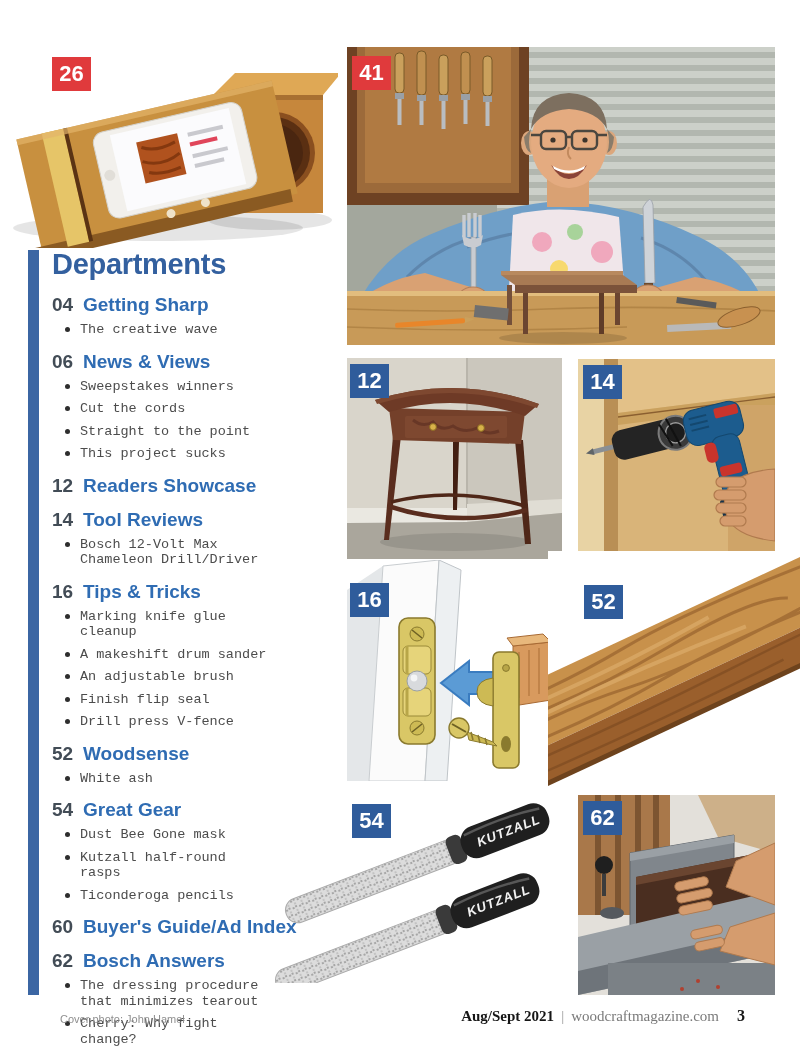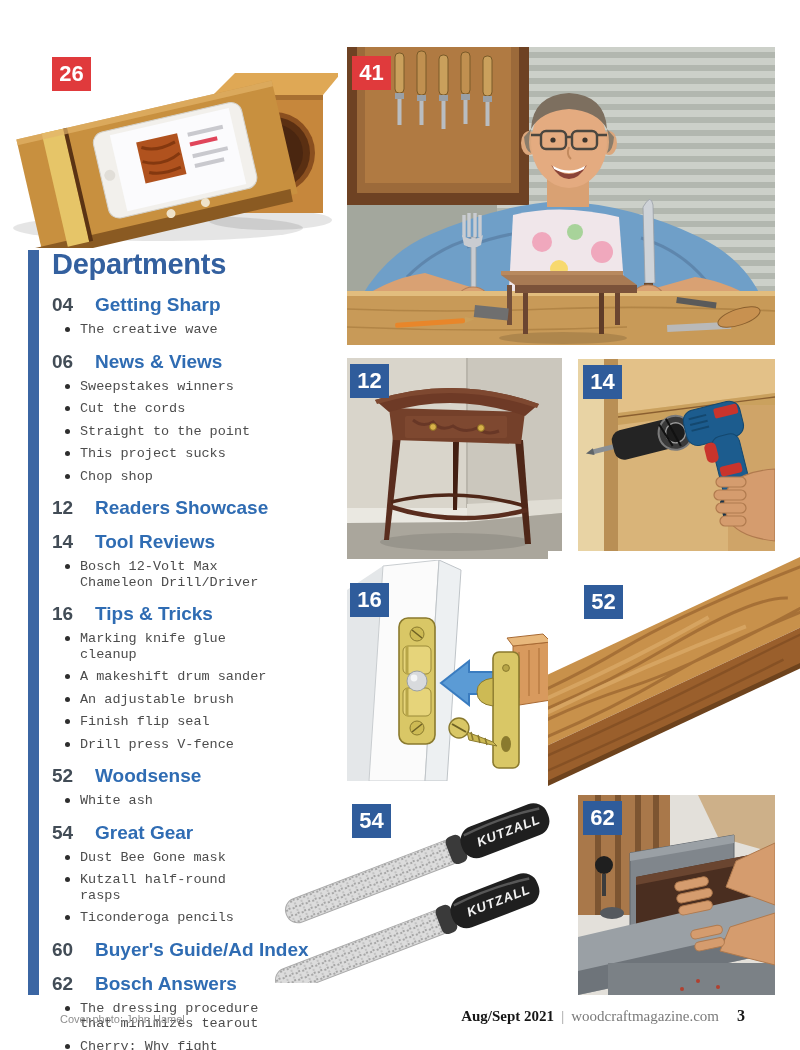--- a/index.html
+++ b/index.html
@@ -5,21 +5,21 @@
   html,body{margin:0;padding:0;background:#fff;}
   .page{position:relative;width:800px;height:1050px;background:#ffffff;overflow:hidden;
         font-family:"Liberation Sans",sans-serif;}
 
   
   .blue-bar{position:absolute;left:28px;top:250px;width:11px;height:745px;background:#3b66a3;}
   .departments{position:absolute;left:52px;top:248px;width:262px;}
   .dept-heading{font-size:29px;font-weight:700;color:#33609f;margin:0 0 2px 0;letter-spacing:-.3px;}
   .section{margin-top:13px;}
   .sec-head{font-size:19px;font-weight:700;line-height:21px;white-space:nowrap;}
-  .sec-num{color:#424c56;display:inline-block;min-width:26px;margin-right:17px;}
+  .sec-num{color:#424c56;display:inline-block;min-width:26px;margin-right:5px;}
   .sec-title{color:#2f6cb3;}
   .sec-items{list-style:none;margin:4px 0 0 0;padding:0;width:218px;}
   .sec-items li{font-size:13.5px;line-height:15.5px;color:#4c4c4c;margin-top:7px;
                 padding-left:28px;position:relative;font-family:Liberation Mono, monospace;}
   .sec-items li::before{content:"";position:absolute;left:13px;top:5px;width:5px;height:5px;
                 border-radius:50%;background:#2e2e2e;}
 
   
   .ph{position:absolute;overflow:hidden;background:#fff;}
   #img-dock{left:8px;top:40px;width:330px;height:208px;}
@@ -430,21 +430,20 @@
 
     <div class="section">
       <div class="sec-head">
         <span class="sec-num">06</span><span class="sec-title">News &amp; Views</span>
       </div>
       <ul class="sec-items">
             <li>Sweepstakes winners</li>
             <li>Cut the cords</li>
             <li>Straight to the point</li>
             <li>This project sucks</li>
-            <li>Chop shop</li>
           </ul>
     </div>
 
     <div class="section">
       <div class="sec-head">
         <span class="sec-num">12</span><span class="sec-title">Readers Showcase</span>
       </div>
 
     </div>
 

